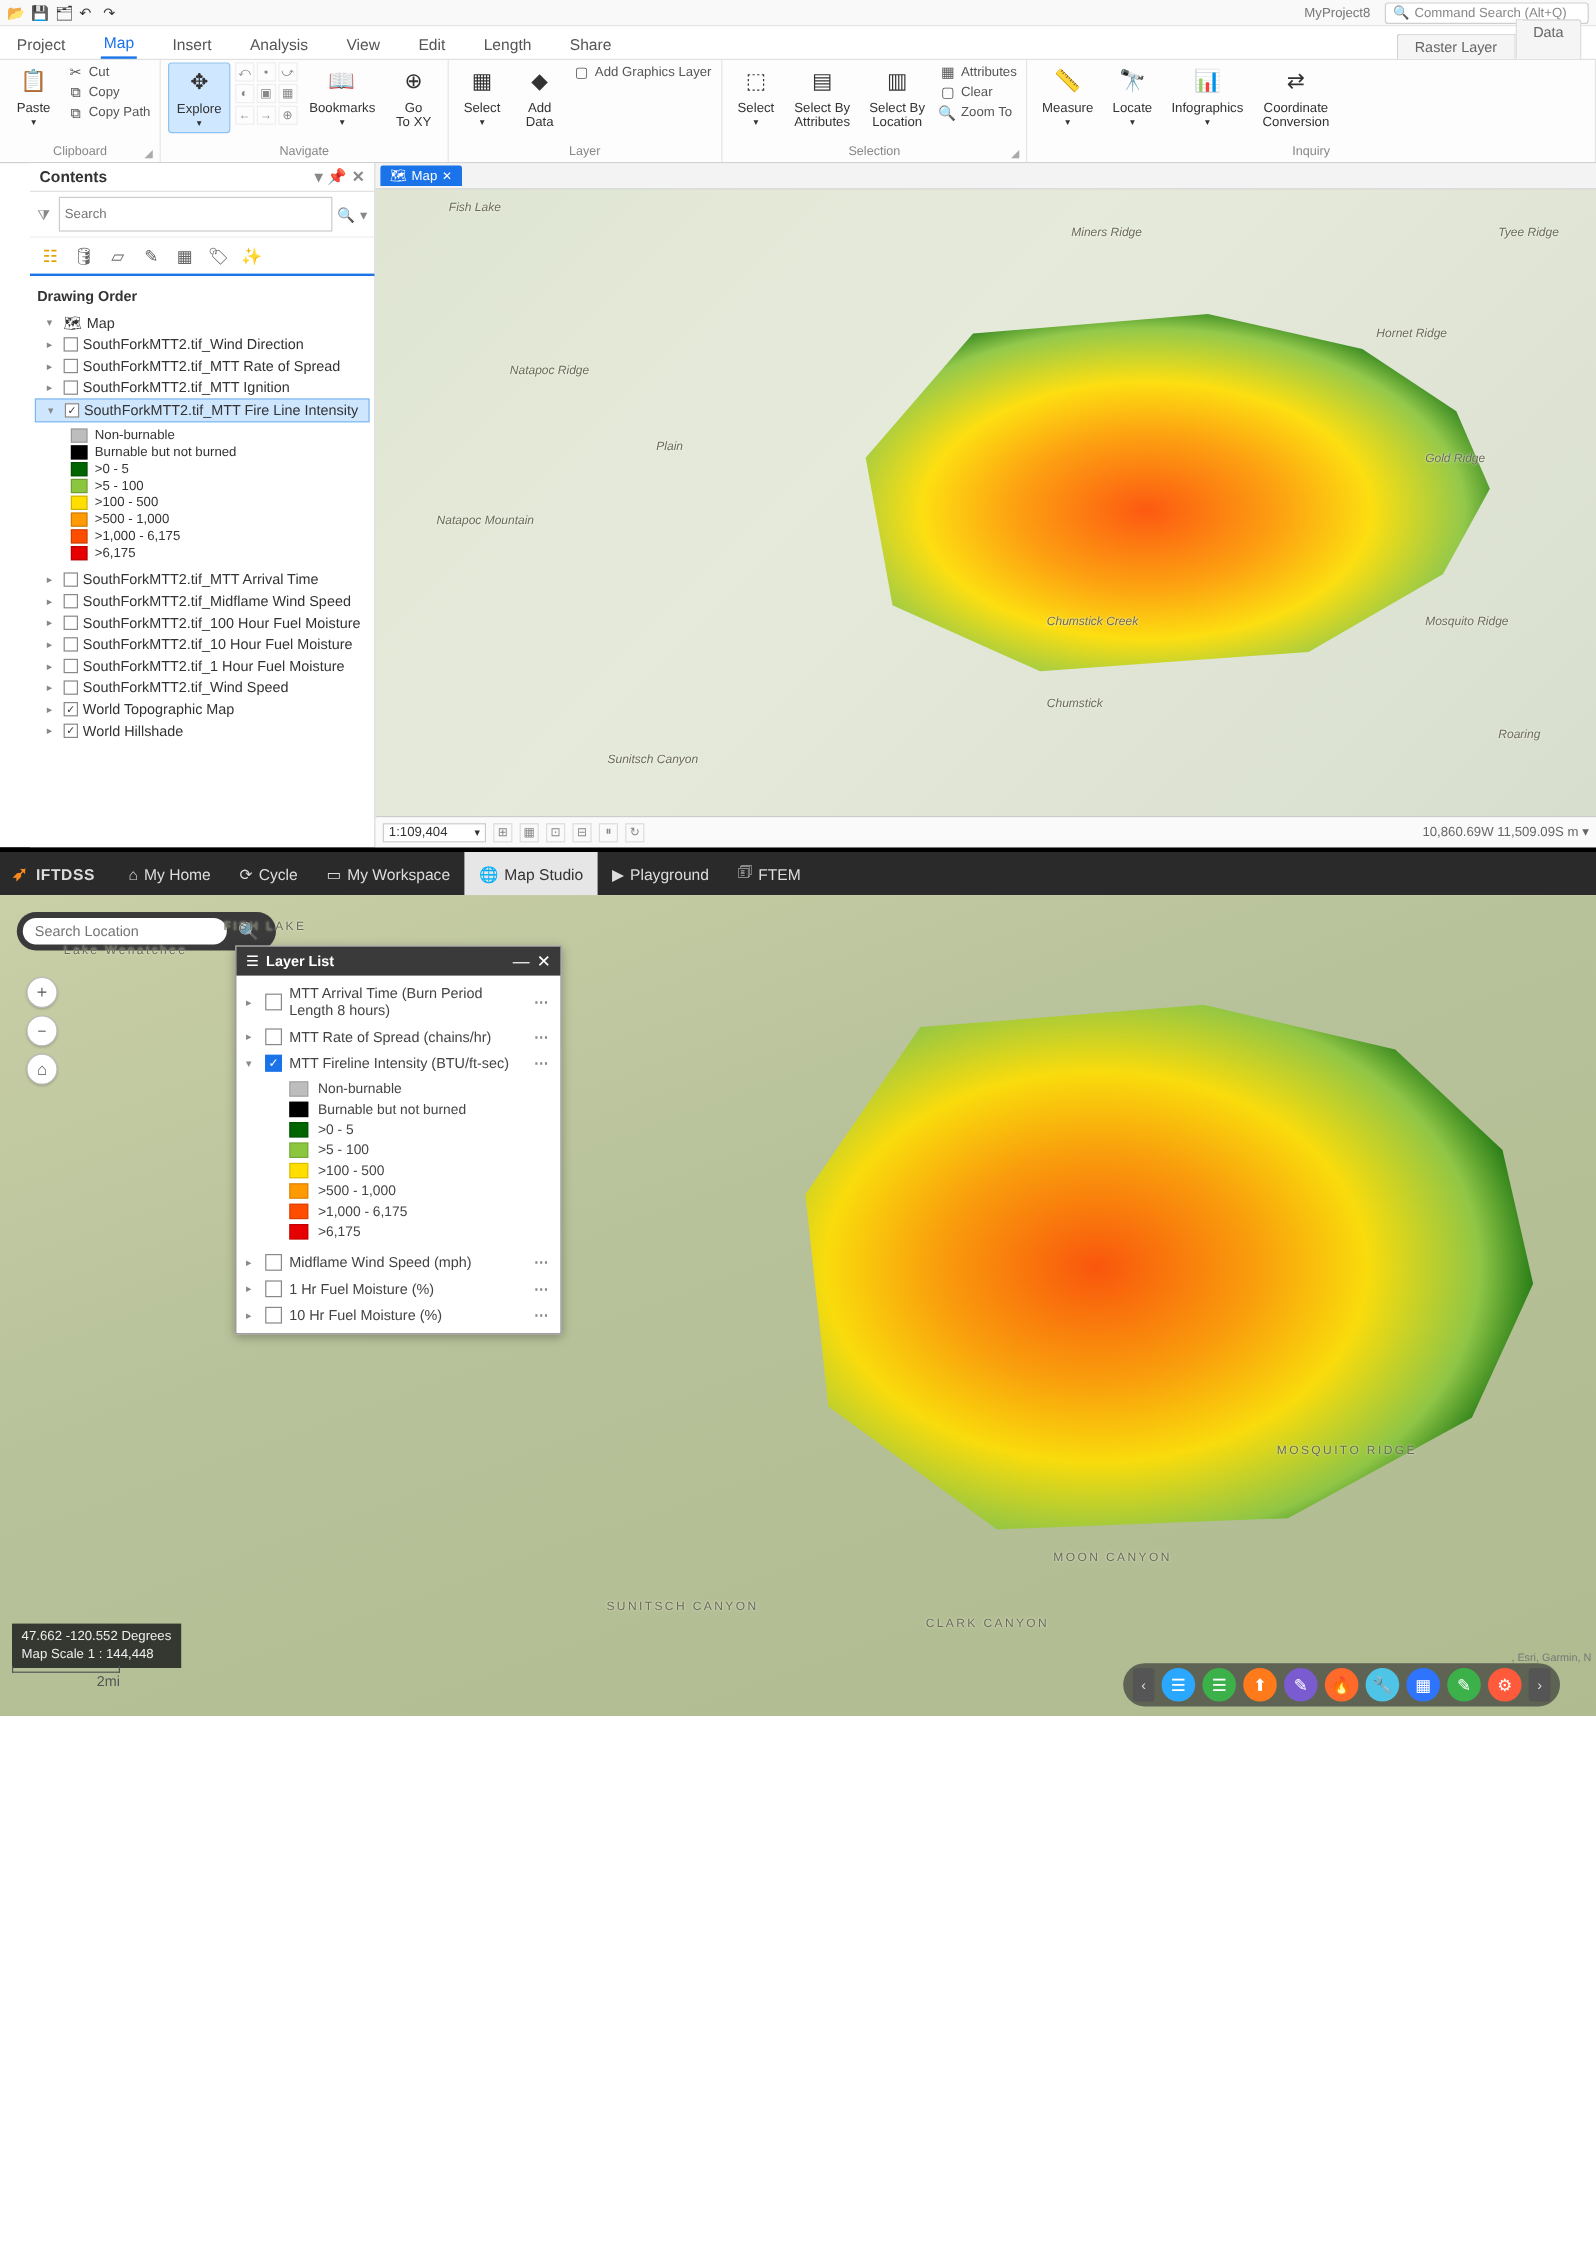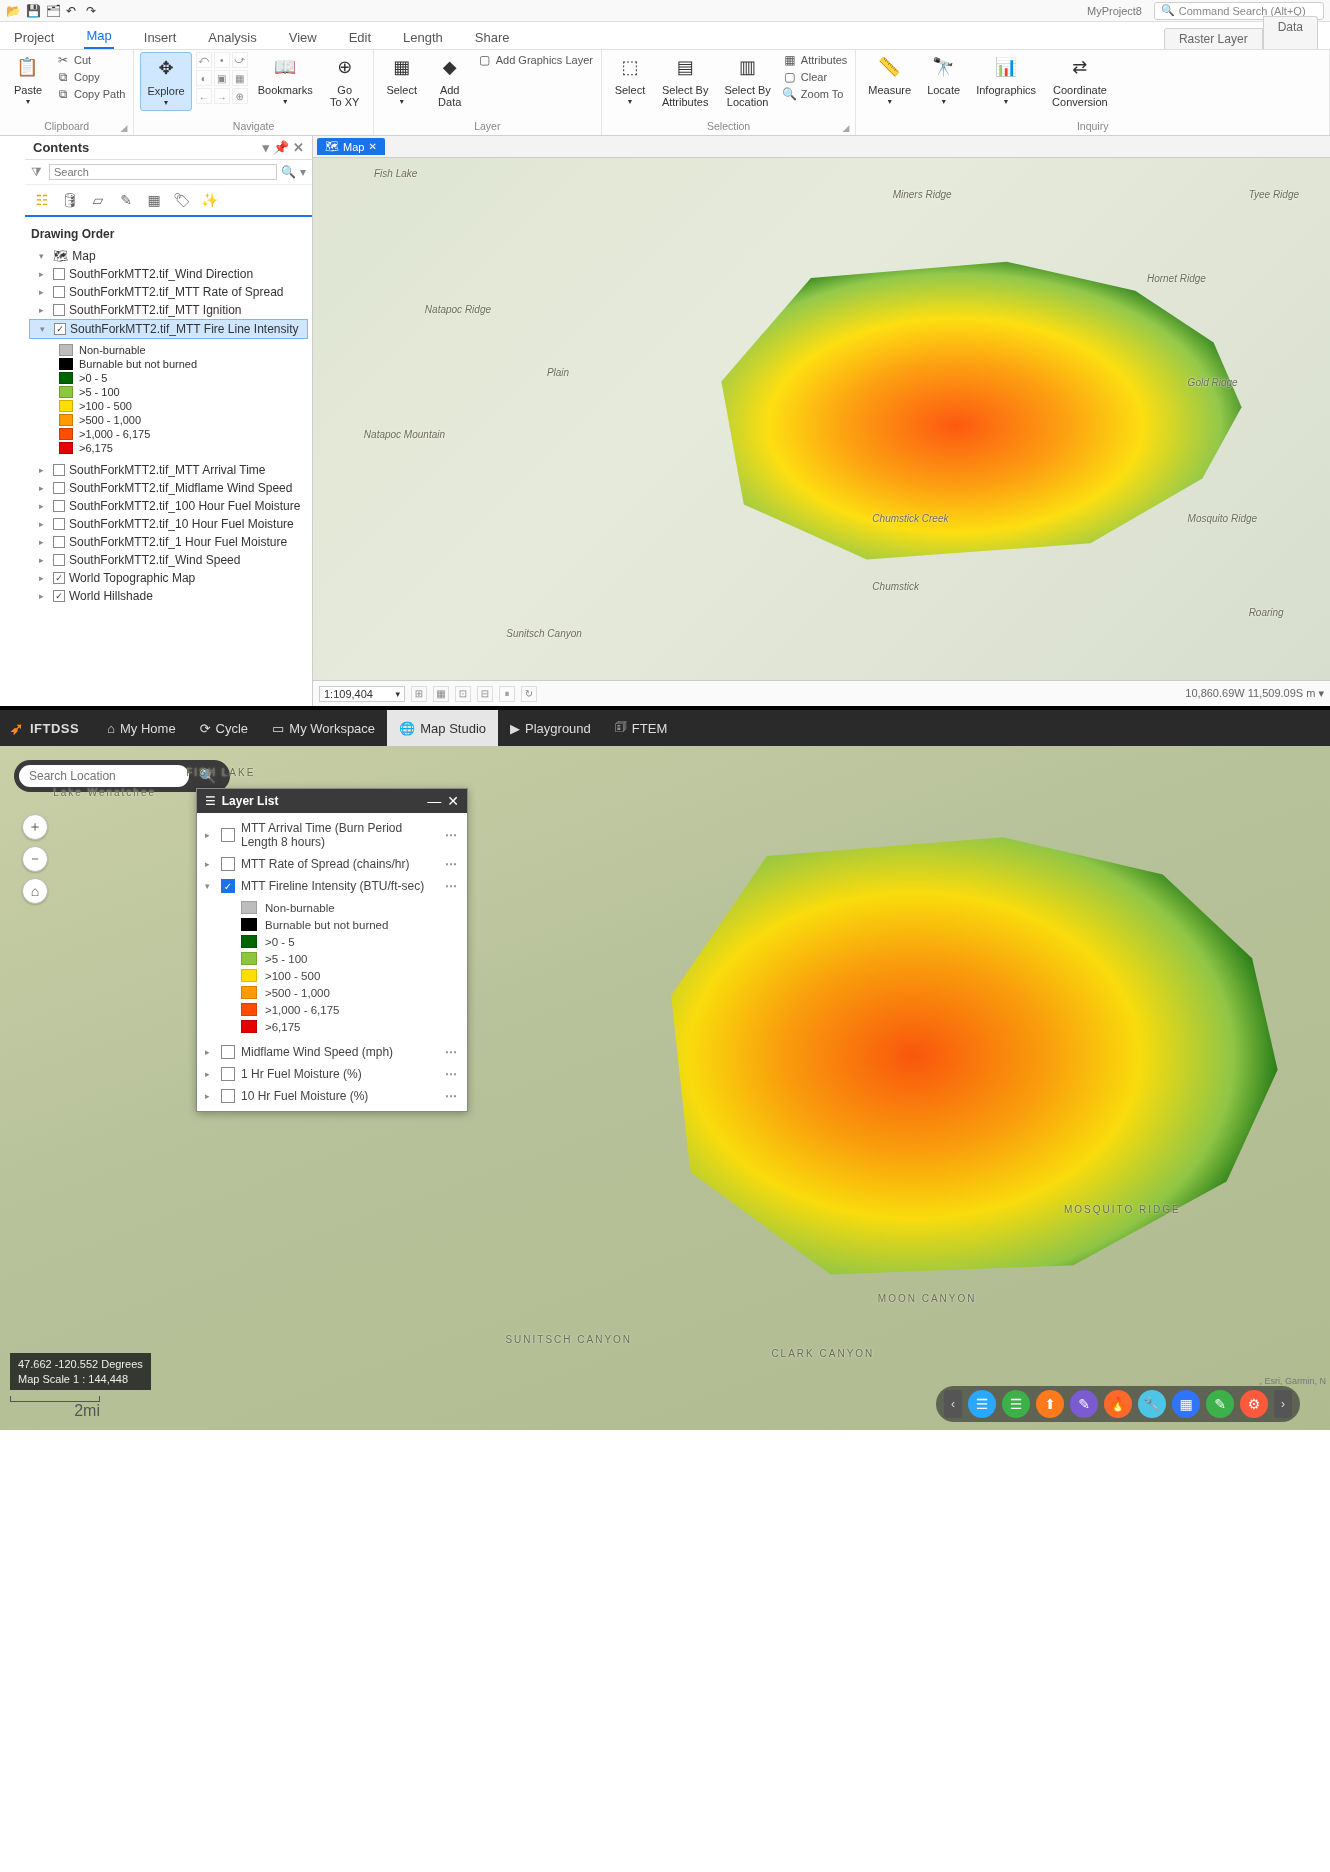--- a/index.html
+++ b/index.html
@@ -34,21 +34,21 @@
 .small-stack .ico { width:14px; height:14px; display:inline-flex; align-items:center; justify-content:center; font-size:12px; }
 .nav-grid { display:grid; grid-template-columns:repeat(3,16px); grid-auto-rows:16px; gap:2px; }
 .nav-grid span { display:flex; align-items:center; justify-content:center; font-size:10px; color:#888; border:1px solid #eee; }
 
 .workspace { display:flex; height:570px;margin-left:25px; }
 .pane { border-right:1px solid #ccc; background:#fff; width:288px; display:flex; flex-direction:column; }
 .pane-hdr { display:flex; align-items:center; padding:4px 8px; border-bottom:1px solid #e0e0e0; font-weight:600; font-size:13px; }
 .pane-hdr .right { margin-left:auto; display:flex; gap:4px; color:#888; }
 .pane-search { display:flex; padding:4px 6px; gap:4px; align-items:center; border-bottom:1px solid #eee; }
 .pane-search .funnel { width:14px; color:#888; }
-.pane-search input { flex:1; border:1px solid #ccc; padding:2px 4px; font-size:11px; height:16px; }
+.pane-search input { flex:1; border:1px solid #ccc; padding:2px 4px; font-size:11px; height:29px; }
 .pane-search .mag { color:#888; }
 .pane-toolbar { display:flex; gap:10px; padding:6px 8px; border-bottom:2px solid #1a73e8; }
 .pane-toolbar span { width:18px; height:18px; display:inline-flex; align-items:center; justify-content:center; font-size:14px; color:#666; }
 .toc { flex:1; overflow:auto; padding:6px 4px; font-size:12px; }
 .toc .heading { font-weight:600; padding:4px 2px 6px 2px; }
 .toc .node { display:flex; align-items:center; gap:4px; padding:2px 2px 2px 10px; }
 .toc .node.sel { background:#cfe6ff; border:1px solid #7fb8ef; }
 .toc .tw { width:10px; color:#888; font-size:9px; }
 .toc .cb { width:12px; height:12px; border:1px solid #888; display:inline-flex; align-items:center; justify-content:center; font-size:9px; background:#fff; }
 .toc .cb.checked::after { content:"✓"; color:#333; }
@@ -92,21 +92,21 @@
 .ll-row .cb { width:14px; height:14px; border:1px solid #888; display:inline-flex; align-items:center; justify-content:center; background:#fff; font-size:10px; }
 .ll-row .cb.checked { background:#1a73e8; border-color:#1a73e8; color:#fff; }
 .ll-row .cb.checked::after { content:"✓"; }
 .ll-row .lbl { flex:1; color:#444; padding-right:4px; }
 .ll-row .more { color:#888; letter-spacing:2px; font-weight:700; }
 .ll-legend { padding:2px 0 6px 44px; }
 .ll-legend .lrow { display:flex; align-items:center; gap:8px; padding:2px 0; font-size:11.5px; color:#444; }
 .ll-legend .sw { width:16px; height:13px; border:1px solid rgba(0,0,0,.15); }
 .iftdss-fire { position:absolute; left:49%; top:12%; width:48%; height:68%; }
 .iftdss-status { position:absolute; left:10px; bottom:40px; background:rgba(30,30,30,.85); color:#eee; font-size:11px; padding:4px 8px; line-height:1.3; }
-.scalebar { position:absolute; left:10px; bottom:10px; color:#555; font-size:16px; }
+.scalebar { position:absolute; left:10px; bottom:22px; color:#555; font-size:12px; }
 .scalebar .bar { width:90px; height:6px; border:1px solid #555; border-top:none; }
 .bottom-tools { position:absolute; right:30px; bottom:8px; display:flex; align-items:center; gap:6px; background:rgba(50,50,50,.65); padding:4px 8px; border-radius:18px; }
 .bottom-tools .tb { width:28px; height:28px; border-radius:50%; display:flex; align-items:center; justify-content:center; color:#fff; font-size:14px; }
 .bottom-tools .chev { width:18px; height:28px; display:flex; align-items:center; justify-content:center; color:#ddd; background:#555; border-radius:3px; }
 .attrib { position:absolute; right:4px; bottom:44px; font-size:9px; color:#777; }
 .map-place { position:absolute; font-size:10px; color:#6b6b55; letter-spacing:2px; text-shadow:0 0 2px rgba(255,255,255,.8); }
 
 </style>
 </head>
 <body>

